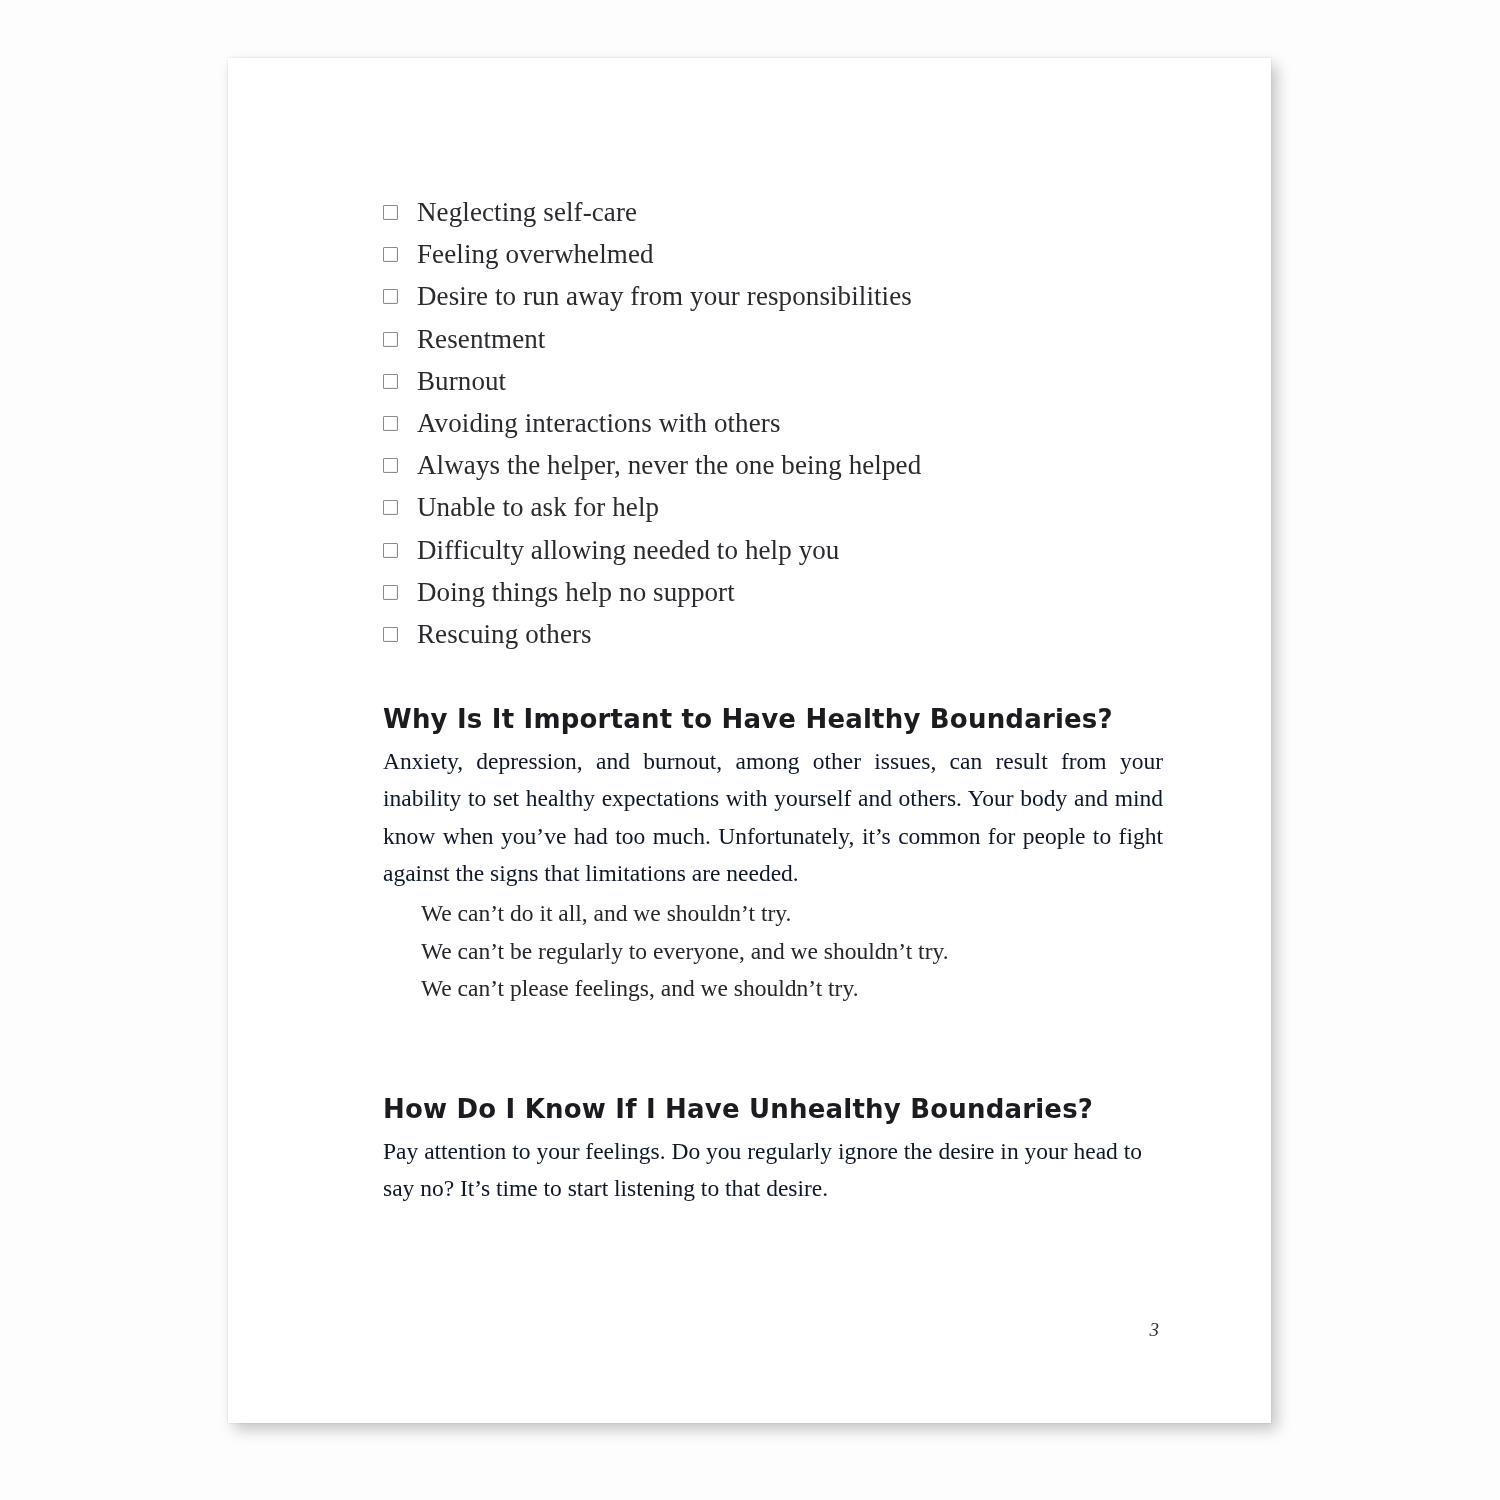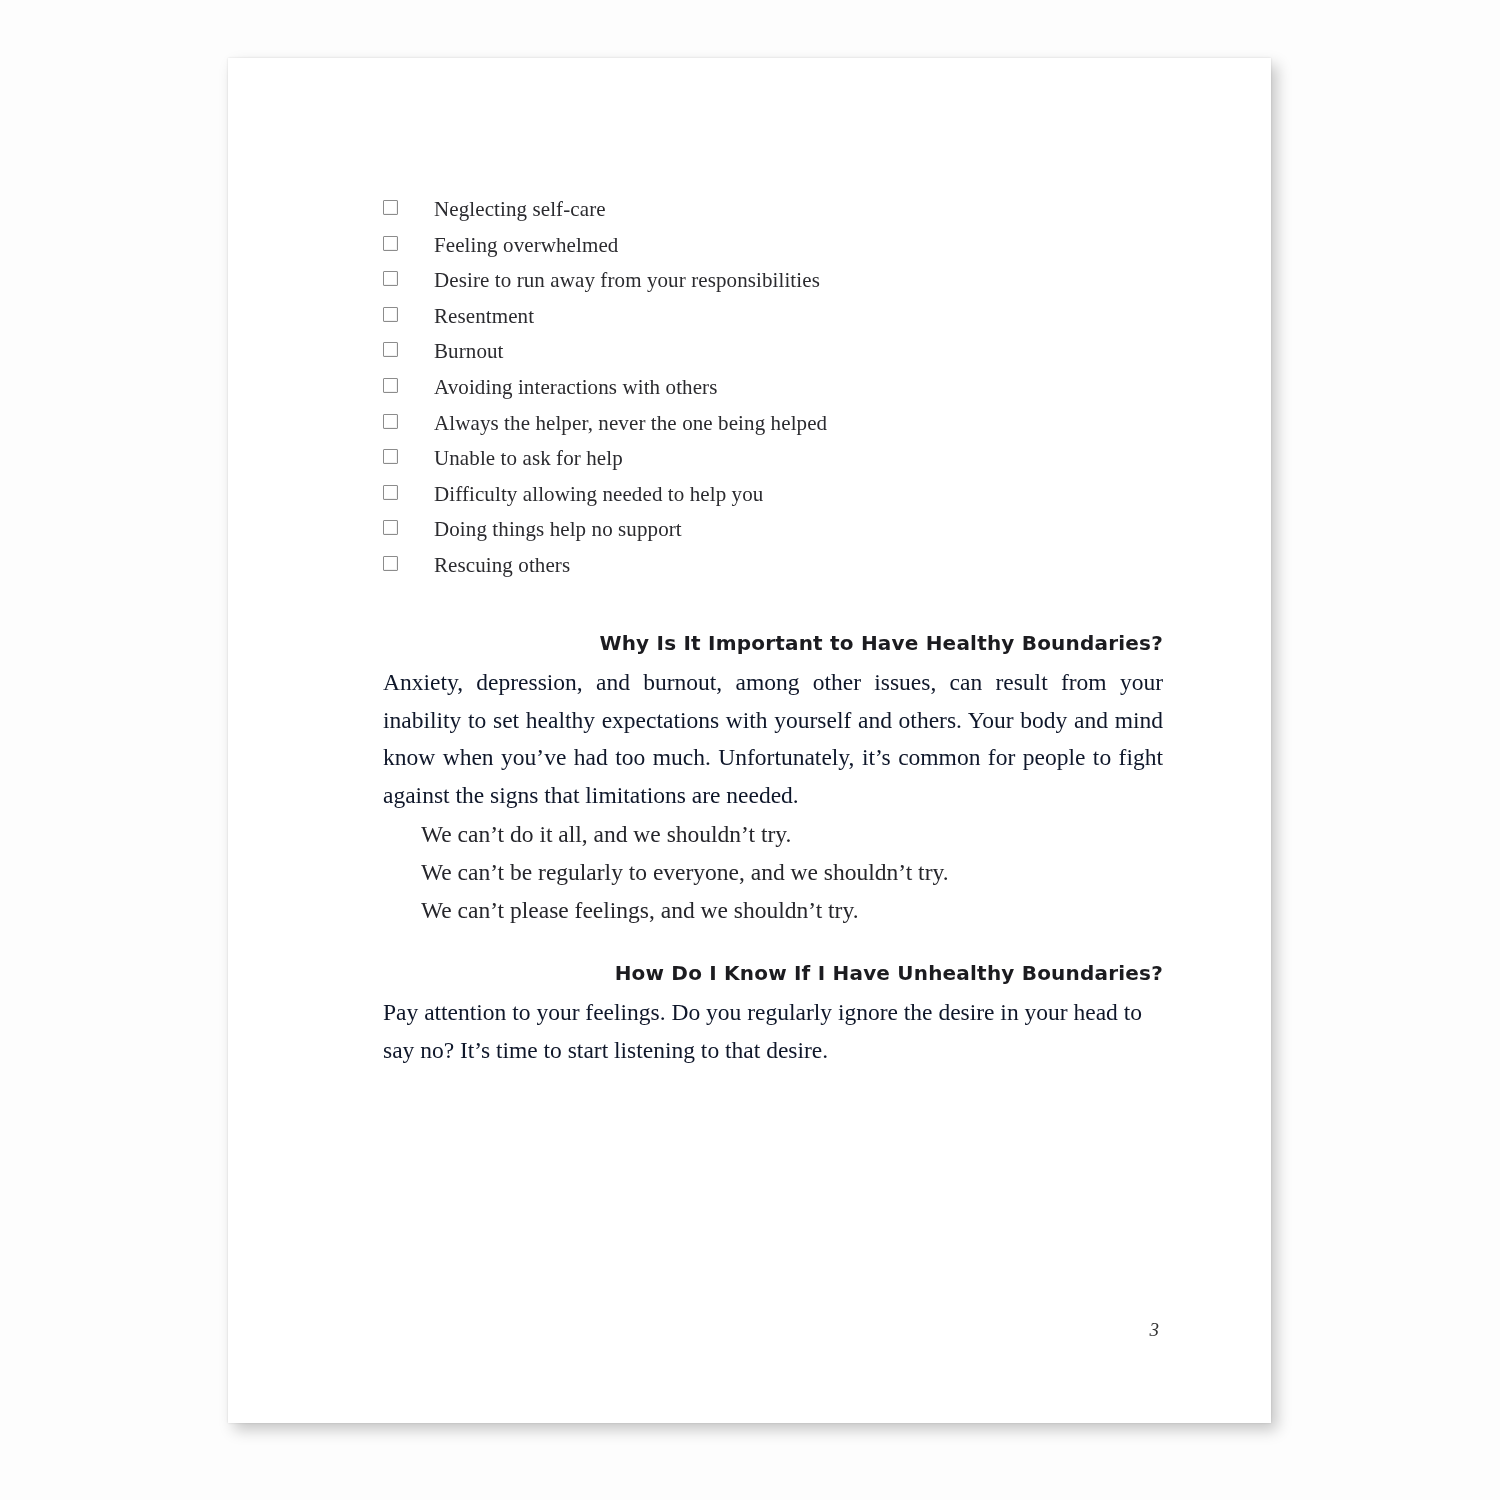--- a/index.html
+++ b/index.html
@@ -52,40 +52,38 @@
     width: 13px;
     height: 13px;
     border: 1.4px solid #8c8c8c;
     border-radius: 1px;
     margin-right: 19px;
     position: relative;
     top: -1px;
     box-shadow: inset -1px -1px 0 rgba(0,0,0,0.05);
   }
   .check-label {
-    font-size: 21px;
+    font-size: 27px;
     line-height: 1.1;
     color: #2b2b2f;
     font-family: "Liberation Serif", serif;
     letter-spacing: 0.1px;
-    margin-left: 17px;
   }
 
   
   .section {
     margin-top: 54px;
   }
   h2.heading {
     font-family: "DejaVu Sans", sans-serif;
-    font-size: 20px;
+    font-size: 26px;
     font-weight: bold;
     color: #1c1c20;
     margin: 0 0 9px 0;
     letter-spacing: 0.2px;
-    text-align: right;
   }
   p.body-para {
     font-size: 23.5px;
     line-height: 1.60;
     color: #0f172a;
     margin: 0;
     text-align: justify;
     text-justify: inter-word;
   }
   p.body-para.nojust {
@@ -95,21 +93,21 @@
     font-size: 23.5px;
     line-height: 1.60;
     color: #26262b;
     margin: 0;
     padding-left: 38px;
   }
   .lines-block {
     margin-top: 2px;
   }
   .section-gap {
-    margin-top: 32px;
+    margin-top: 86px;
   }
   .page-number {
     position: absolute;
     right: 112px;
     bottom: 82px;
     font-family: "Liberation Serif", serif;
     font-style: italic;
     font-size: 19px;
     color: #333;
   }

